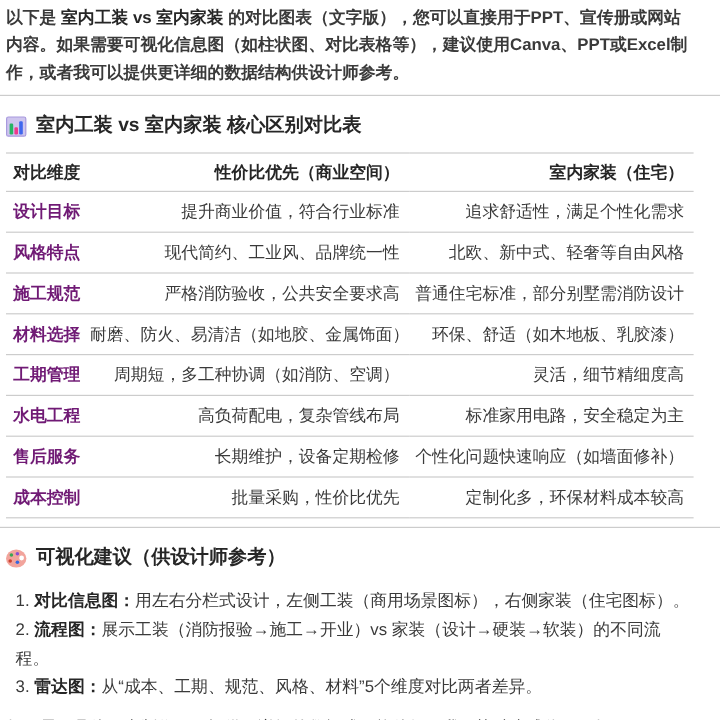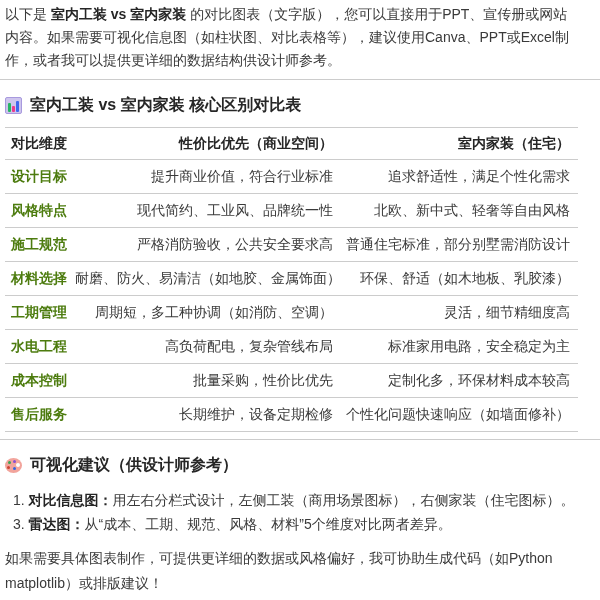--- a/index.html
+++ b/index.html
@@ -5,21 +5,21 @@
   html, body { margin:0; padding:0; background:#ffffff; }
   body {
     width:600px; height:600px; overflow:hidden;
     color:#3a3a3a;
     font-family:"Liberation Sans","DejaVu Sans",sans-serif;
     font-size:14px;
     -webkit-font-smoothing:antialiased;
   }
   .page { padding:3px 22px 0 5px; }
 
-  .intro { margin:0; line-height:23px; }
+  .intro { margin:0; line-height:23px;font-weight:bold; }
   .intro strong, .outro strong { color:#262626; }
 
   hr.divider {
     border:none; border-top:1px solid #cccccc;
     margin:7px -22px 0 -5px; height:0;
   }
 
   .section-title {
     display:flex; align-items:center; gap:8px;
     margin:15px 0 0 0;
@@ -62,21 +62,21 @@
     padding:6px 8px 7px 0;
     border-bottom:1px solid #cccccc;
     font-size:14px; line-height:20px;
     overflow:hidden; white-space:nowrap;
   }
   .cmp-table thead th {
     border-top:1px solid #cccccc;
     padding:5px 8px 6px 0;
     font-weight:bold; color:#262626;
   }
-  .cmp-table td.dim { font-weight:bold; color:#4d7c0f; }
+  .cmp-table td.dim { font-weight:bold; color:#701a75; }
 
   .viz-list { margin:13px 0 0 0; }
   .list-item { margin:0; padding-left:8px; line-height:24px; }
   .list-item .label { font-weight:bold; color:#262626; }
 
   .outro { margin:10px 0 0 0; line-height:25px; }
 </style>
 </head>
 <body>
 
@@ -133,45 +133,46 @@
         <td class="dim">工期管理</td>
         <td>周期短，多工种协调（如消防、空调）</td>
         <td>灵活，细节精细度高</td>
       </tr>
       <tr>
         <td class="dim">水电工程</td>
         <td>高负荷配电，复杂管线布局</td>
         <td>标准家用电路，安全稳定为主</td>
       </tr>
       <tr>
+        <td class="dim">售后服务</td>
+        <td>长期维护，设备定期检修</td>
+        <td>个性化问题快速响应（如墙面修补）</td>
+      </tr>
+      <tr>
         <td class="dim">成本控制</td>
         <td>批量采购，性价比优先</td>
         <td>定制化多，环保材料成本较高</td>
-      </tr>
-      <tr>
-        <td class="dim">售后服务</td>
-        <td>长期维护，设备定期检修</td>
-        <td>个性化问题快速响应（如墙面修补）</td>
       </tr>
     </tbody>
   </table>
 
   <hr class="divider">
 
   <h3 class="section-title">
     <span class="palette-icon">
         <i class="dot d-green"></i>
         <i class="dot d-red"></i>
         <i class="dot d-purple"></i>
         <i class="dot d-blue"></i>
         <i class="dot d-hole"></i>
       </span>
     <span>可视化建议（供设计师参考）</span>
   </h3>
 
   <div class="viz-list">
     <p class="list-item"><span class="num">1.</span> <span class="label">对比信息图：</span><span>用左右分栏式设计，左侧工装（商用场景图标），右侧家装（住宅图标）。</span></p>
+    <p class="list-item"><span class="num">2.</span> <span class="label">流程图：</span><span>展示工装（消防报验→施工→开业）vs 家装（设计→硬装→软装）的不同流程。</span></p>
     <p class="list-item"><span class="num">3.</span> <span class="label">雷达图：</span><span>从“成本、工期、规范、风格、材料”5个维度对比两者差异。</span></p>
   </div>
 
   <p class="outro">如果需要具体图表制作，可提供更详细的数据或风格偏好，我可协助生成代码（如Python matplotlib）或排版建议！</p>
 
 </div>
 
 </body></html>

